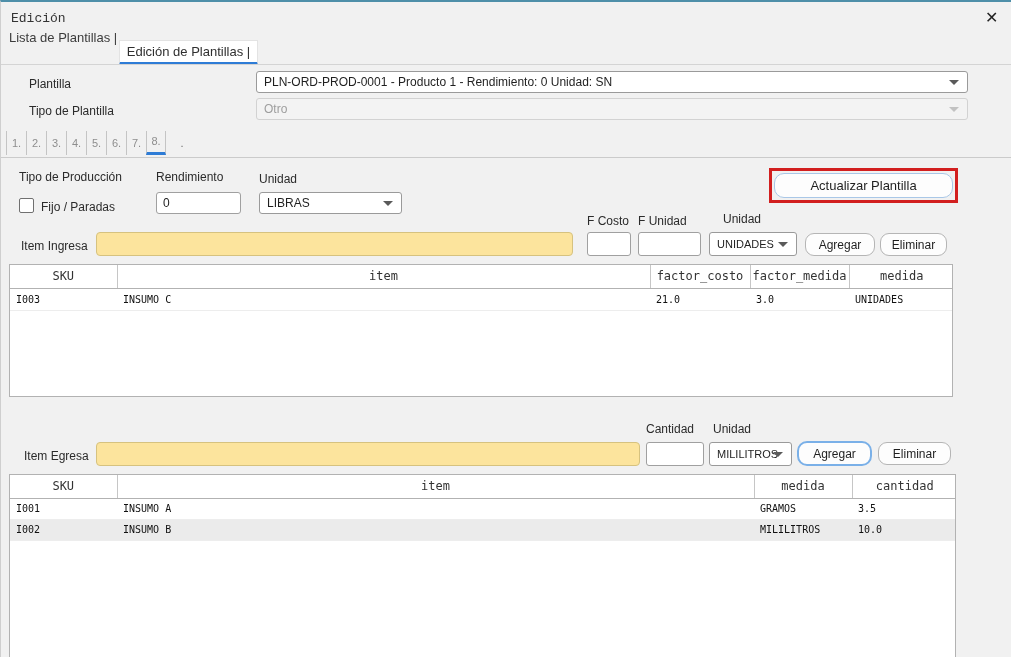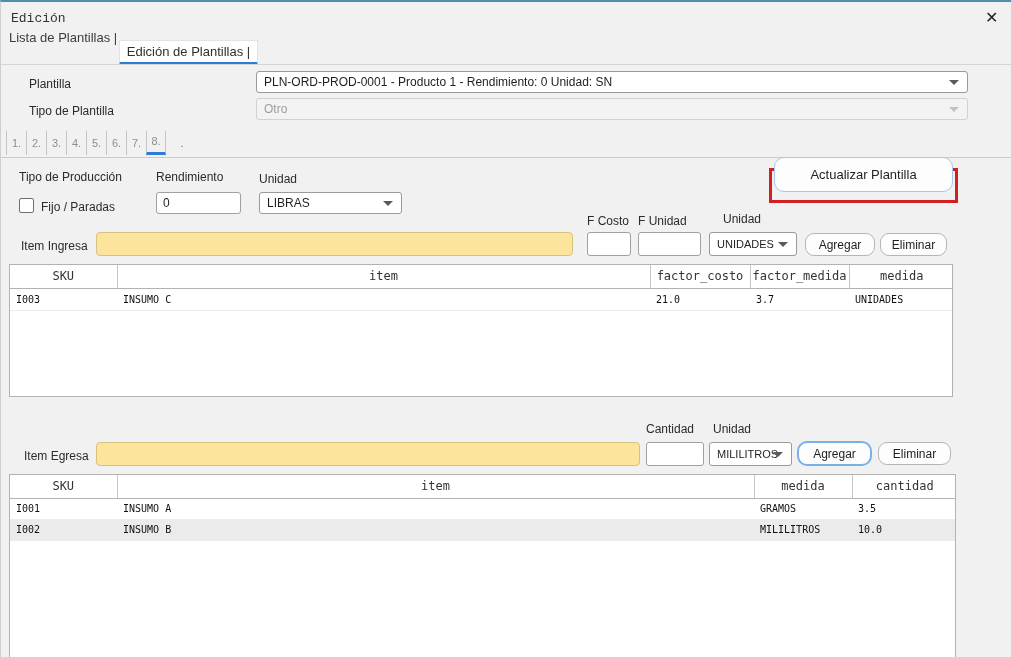--- a/index.html
+++ b/index.html
@@ -123,21 +123,21 @@
 
   <div class="abs chk" style="left:18px;top:196px;"></div>
   <div class="abs lbl" style="left:40px;top:198px;">Fijo / Paradas</div>
   <input class="abs inp" style="left: 155px; top: 190px; width: 85px; height: 22px;" value="0">
   <div class="abs combo" style="left:258px;top:190px;width:143px;height:22px;">
     <span>LIBRAS</span>
     <span class="arrow"></span>
   </div>
 
   <div class="abs redbox" style="left:768px;top:166px;width:189px;height:35px;"></div>
-  <button class="abs btn blue-edge" style="left:773px;top:155px;width:179px;height:35px;">Actualizar Plantilla</button>
+  <button class="abs btn blue-edge" style="left:773px;top:171px;width:179px;height:25px;">Actualizar Plantilla</button>
 
   <div class="abs lbl" style="left:586px;top:212px;">F Costo</div>
   <div class="abs lbl" style="left:637px;top:212px;">F Unidad</div>
   <div class="abs lbl" style="left:722px;top:210px;">Unidad</div>
 
   <div class="abs lbl" style="left:20px;top:237px;">Item Ingresa</div>
   <input class="abs inp yellow" style="left: 95px; top: 230px; width: 477px; height: 24px; border-radius: 4px;">
   <input class="abs inp" style="left: 586px; top: 230px; width: 44px; height: 24px;">
   <input class="abs inp" style="left: 637px; top: 230px; width: 63px; height: 24px;">
   <div class="abs combo small" style="left:708px;top:230px;width:88px;height:24px;">
@@ -156,21 +156,21 @@
             <th style="width: 100px;">factor_costo</th>
             <th style="width: 99px;">factor_medida</th>
             <th style="width: 105px;">medida</th>
           </tr>
         </thead>
         <tbody>
           <tr>
             <td>I003</td>
             <td>INSUMO C</td>
             <td>21.0</td>
-            <td>3.7</td>
+            <td>3.0</td>
             <td>UNIDADES</td>
           </tr>
         </tbody>
       </table>
   </div>
 
   <div class="abs lbl" style="left:645px;top:420px;">Cantidad</div>
   <div class="abs lbl" style="left:712px;top:420px;">Unidad</div>
 
   <div class="abs lbl" style="left:23px;top:447px;text-align:right;">Item Egresa</div>

